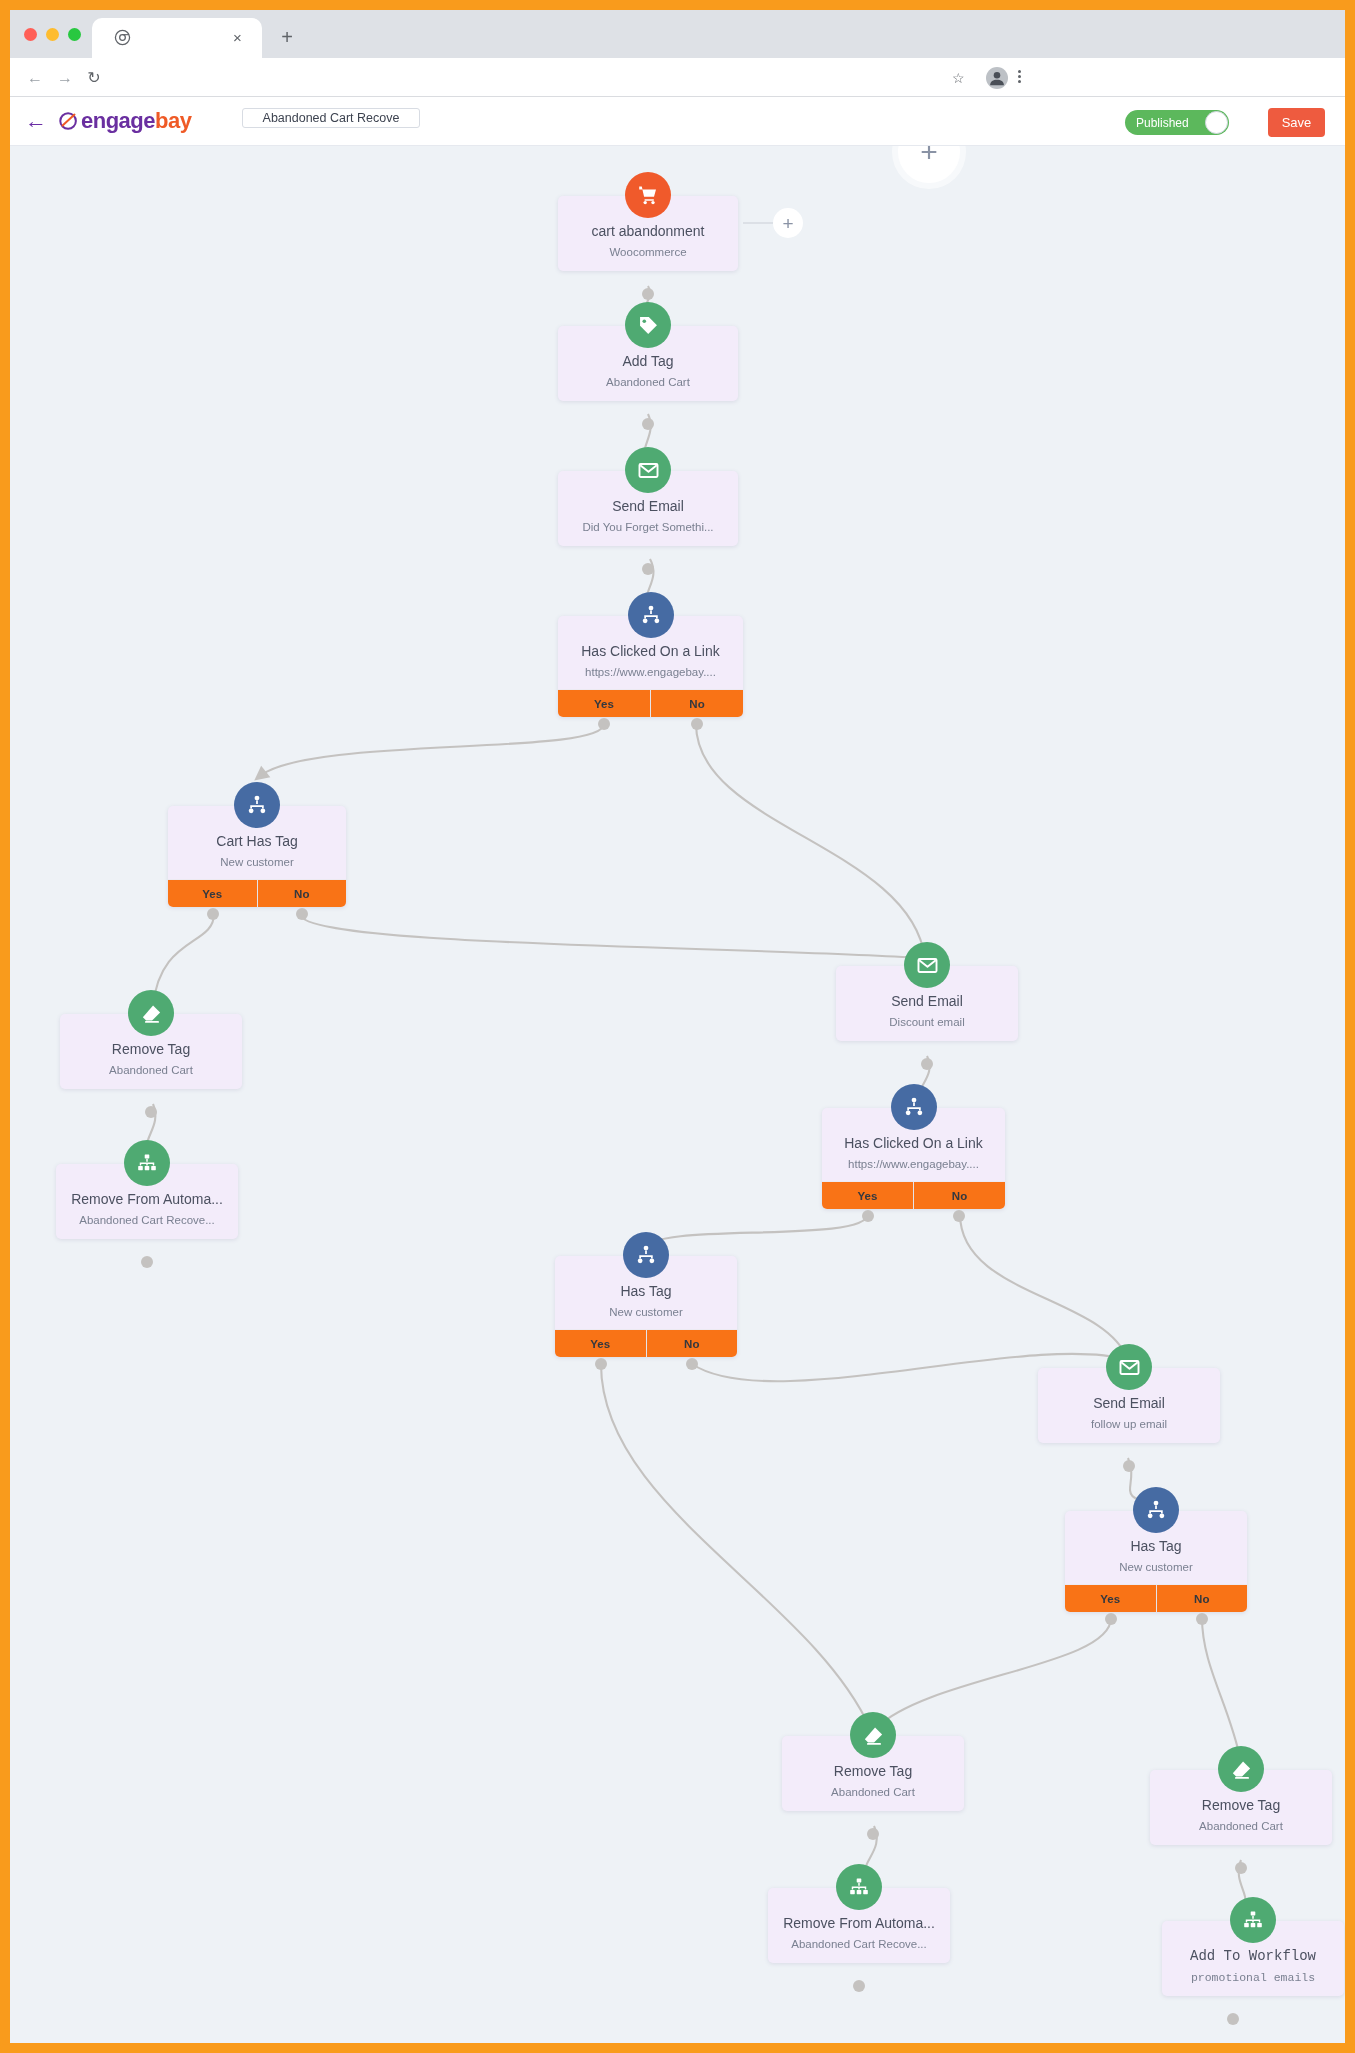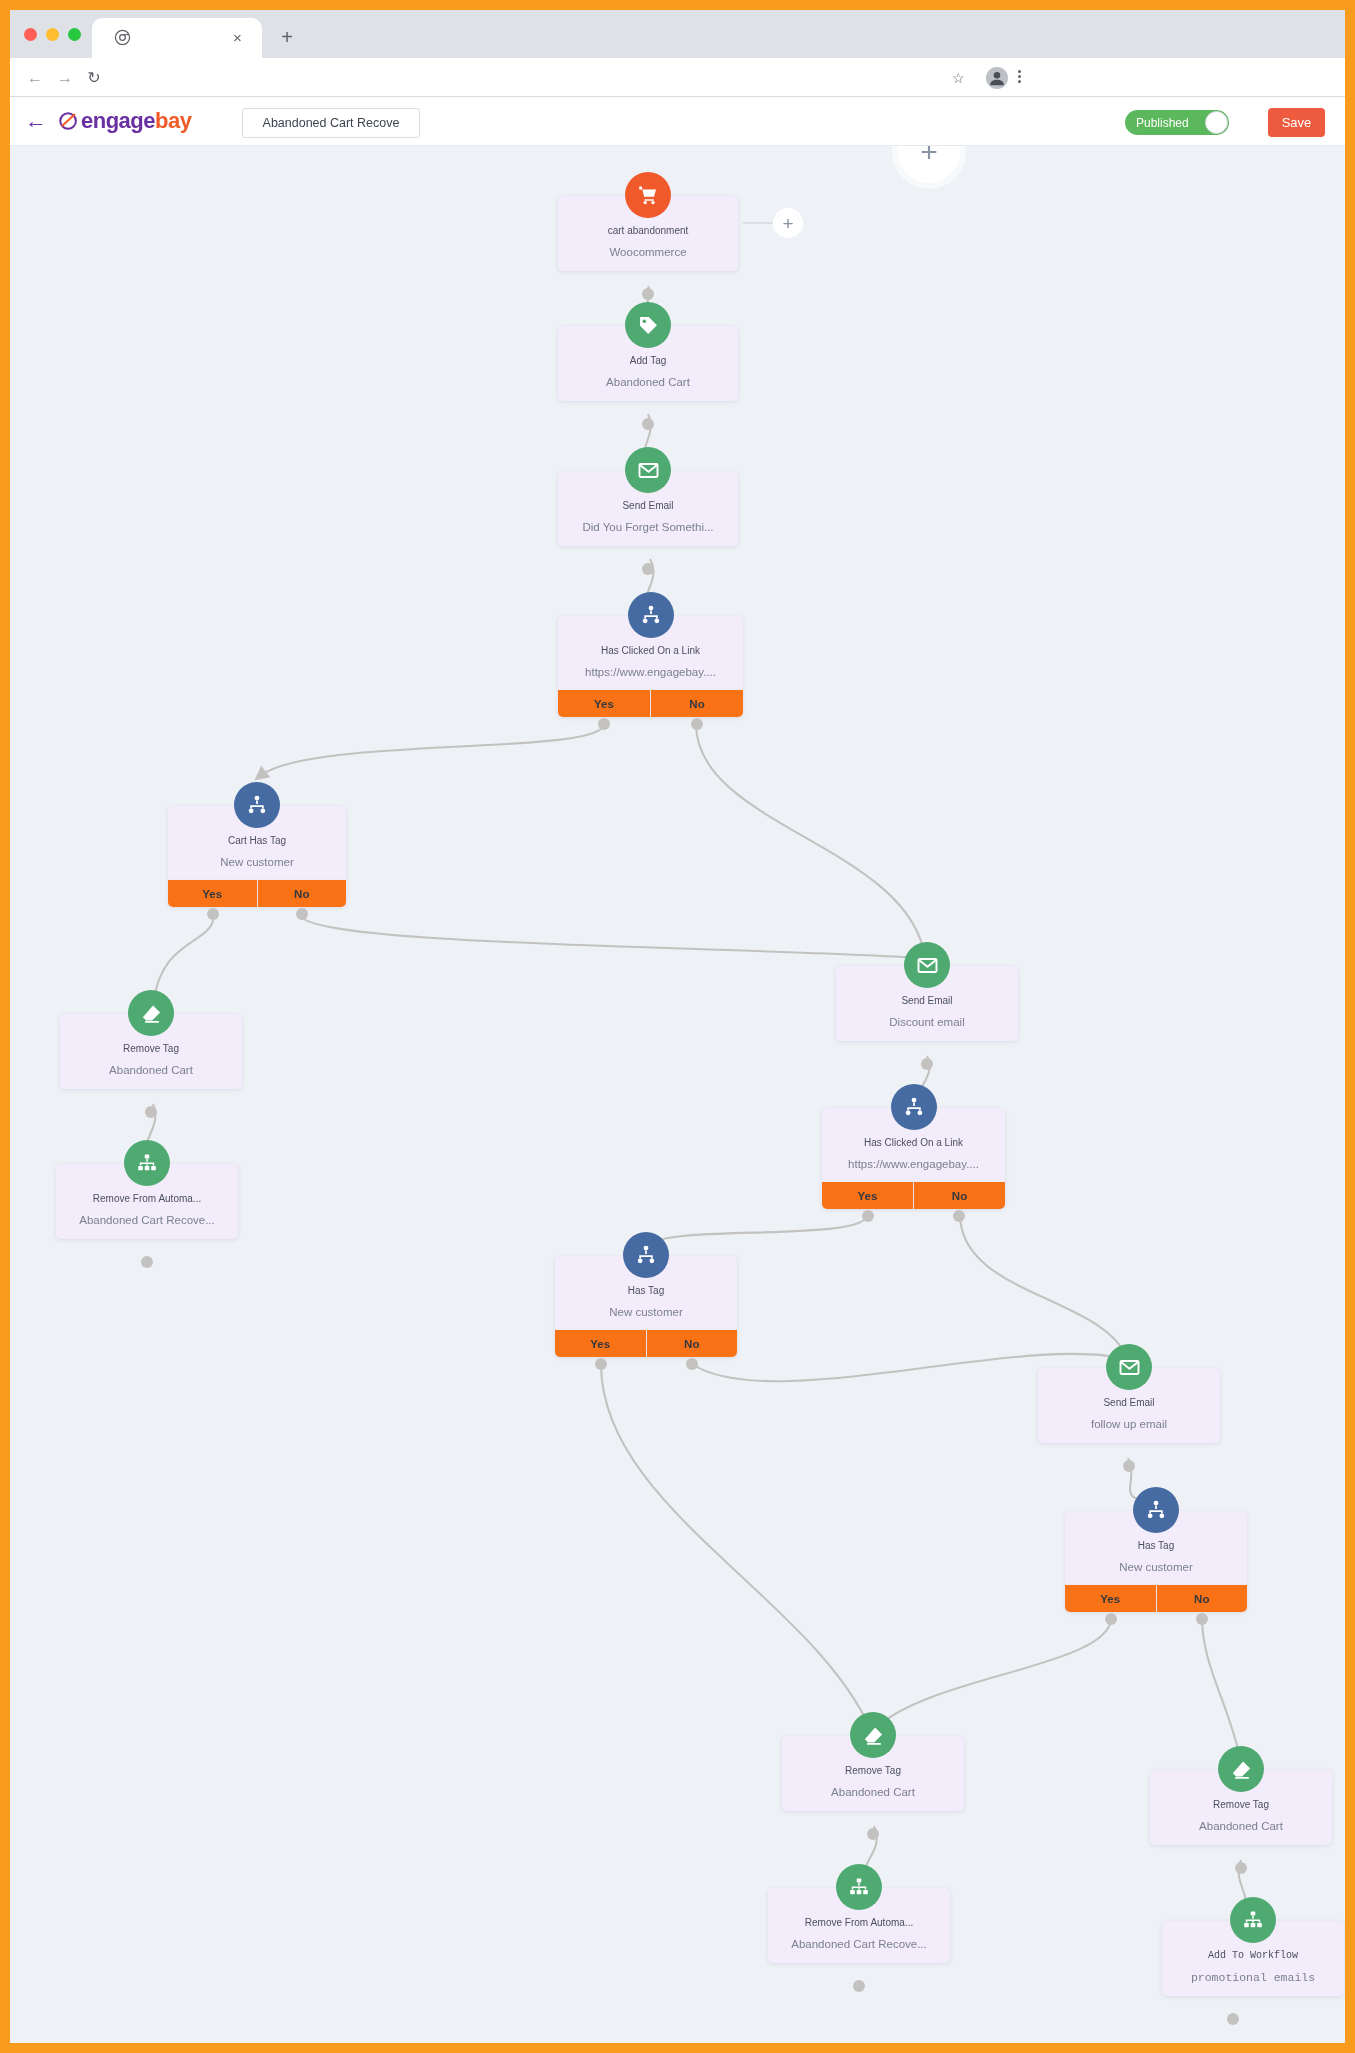--- a/index.html
+++ b/index.html
@@ -106,21 +106,21 @@
     font-size: 22px; font-weight: bold; letter-spacing: -0.5px;
   }
   .brand .logomark {
     width: 22px; height: 22px; margin-right: 1px;
     position: relative; display:inline-block;
   }
   .brand .w1 { color: #6a2fa0; }
   .brand .w2 { color: #ef5a26; }
   .flowname {
     position: absolute; left: 232px; top: 10px;
-    width: 178px; height: 30px;
+    width: 178px; height: 20px;
     border: 1px solid #d8dce3; border-radius: 3px;
     background: #fff;
     display: flex; align-items: center; justify-content: center;
     font-size: 12.5px; color: #3d4350;
   }
   .pubtoggle {
     position: absolute; right: 116px; top: 12px;
     width: 104px; height: 25px;
     background: #5cb85c; border-radius: 13px;
     display: flex; align-items: center;
@@ -170,21 +170,21 @@
     border-radius: 5px;
     box-shadow: 0 1px 4px rgba(80,60,120,0.13);
     overflow: visible;
   }
   .node .body {
     padding-top: 27px; padding-bottom: 11px;
     text-align: center;
   }
   .node.has-branch .body { padding-bottom: 9px; }
   .node .title {
-    font-size: 10px; color: #4b5060;
+    font-size: 14px; color: #4b5060;
     line-height: 16px; white-space: nowrap;
     overflow: hidden; text-overflow: ellipsis;
     padding: 0 6px;
   }
   .node .sub {
     font-size: 11.5px; color: #7a8091;
     line-height: 15px; margin-top: 6px;
     white-space: nowrap; overflow: hidden; text-overflow: ellipsis;
     padding: 0 6px;
   }

